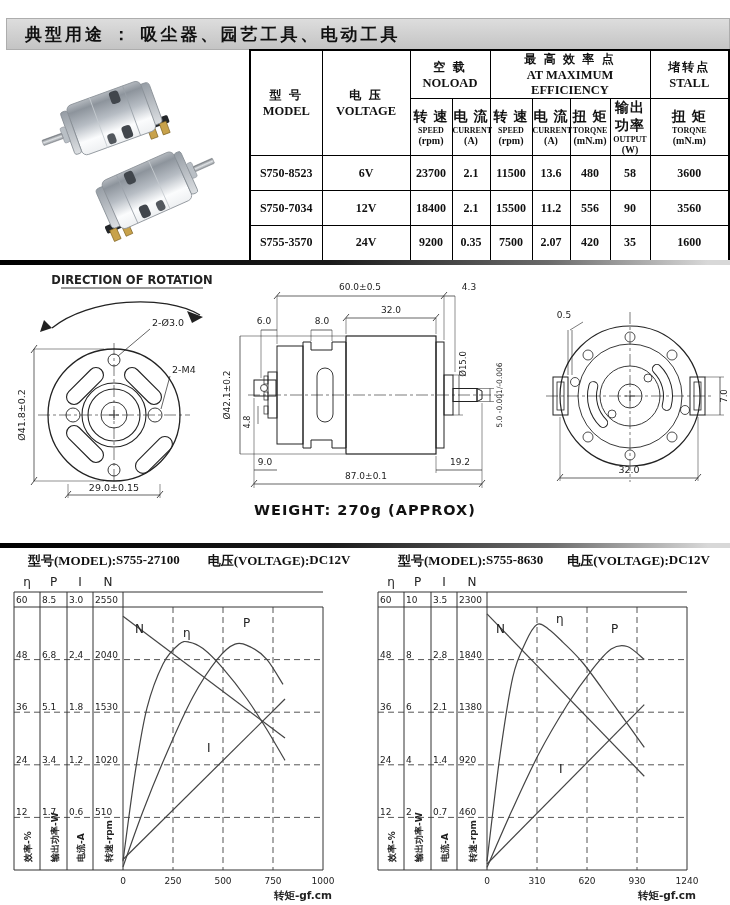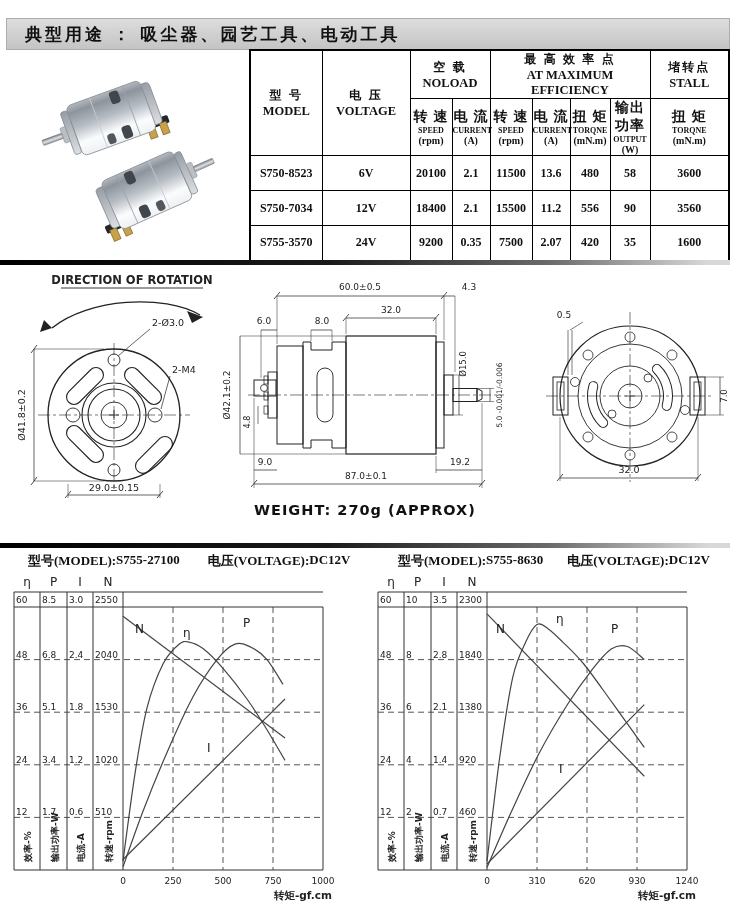--- a/index.html
+++ b/index.html
@@ -177,21 +177,21 @@
         <div class="s-cn">扭 矩</div>
           <div class="s-en">TORQNE</div>
           <div class="s-un">(mN.m)</div>
         </th>
     </tr>
   </thead>
   <tbody>
       <tr style="height: 35px;">
         <td>S750-8523</td>
         <td>6V</td>
-        <td>20100</td>
+        <td>23700</td>
         <td>2.1</td>
         <td>11500</td>
         <td>13.6</td>
         <td>480</td>
         <td>58</td>
         <td>3600</td>
       </tr>
       <tr style="height: 35px;">
         <td>S750-7034</td>
         <td>12V</td>

